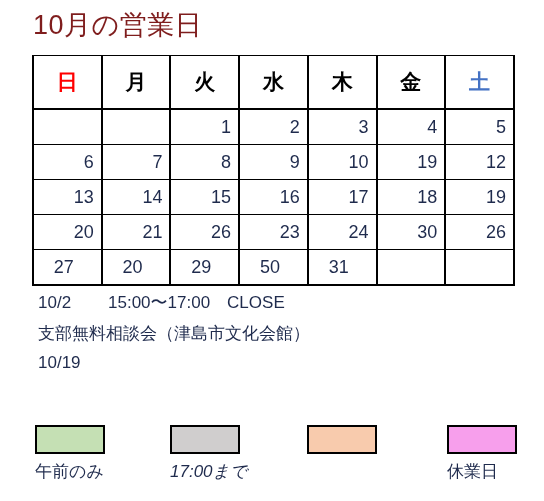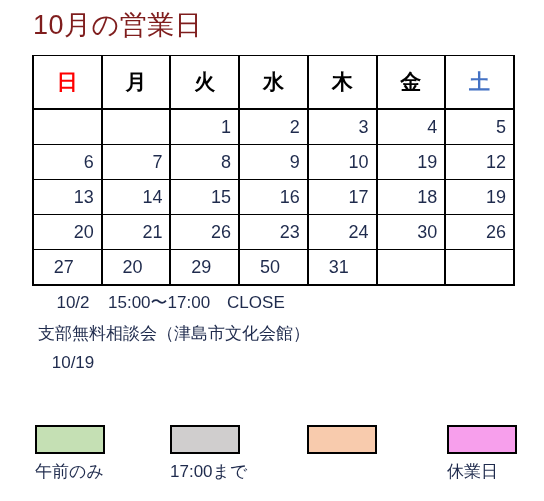--- a/index.html
+++ b/index.html
@@ -87,38 +87,38 @@
     width: 490px;
   }
   .note-row {
     display: flex;
     align-items: baseline;
     height: 31px;
     font-size: 17px;
     color: #1f2b4d;
     white-space: nowrap;
   }
-  .note-date { width: 70px; flex: 0 0 70px; text-align: center; }
+  .note-date { width: 70px; flex: 0 0 70px; }
   .note-text { flex: 1 1 auto; }
 
   
   #legend {
     position: absolute;
     left: 0;
     top: 425px;
     width: 532px;
     height: 76px;
   }
   .legend-item {
     position: absolute;
     top: 0;
     width: 136px;
   }
   .legend-item.i0 { left: 35px; }
-  .legend-item.i1 { left: 170px; }
+  .legend-item.i1 { left: 170px; font-style: italic; }
   .legend-item.i2 { left: 307px; }
   .legend-item.i3 { left: 447px; }
 
   .legend-swatch {
     width: 70px;
     height: 29px;
     border: 2px solid #000000;
     box-sizing: border-box;
   }
   .legend-label {

